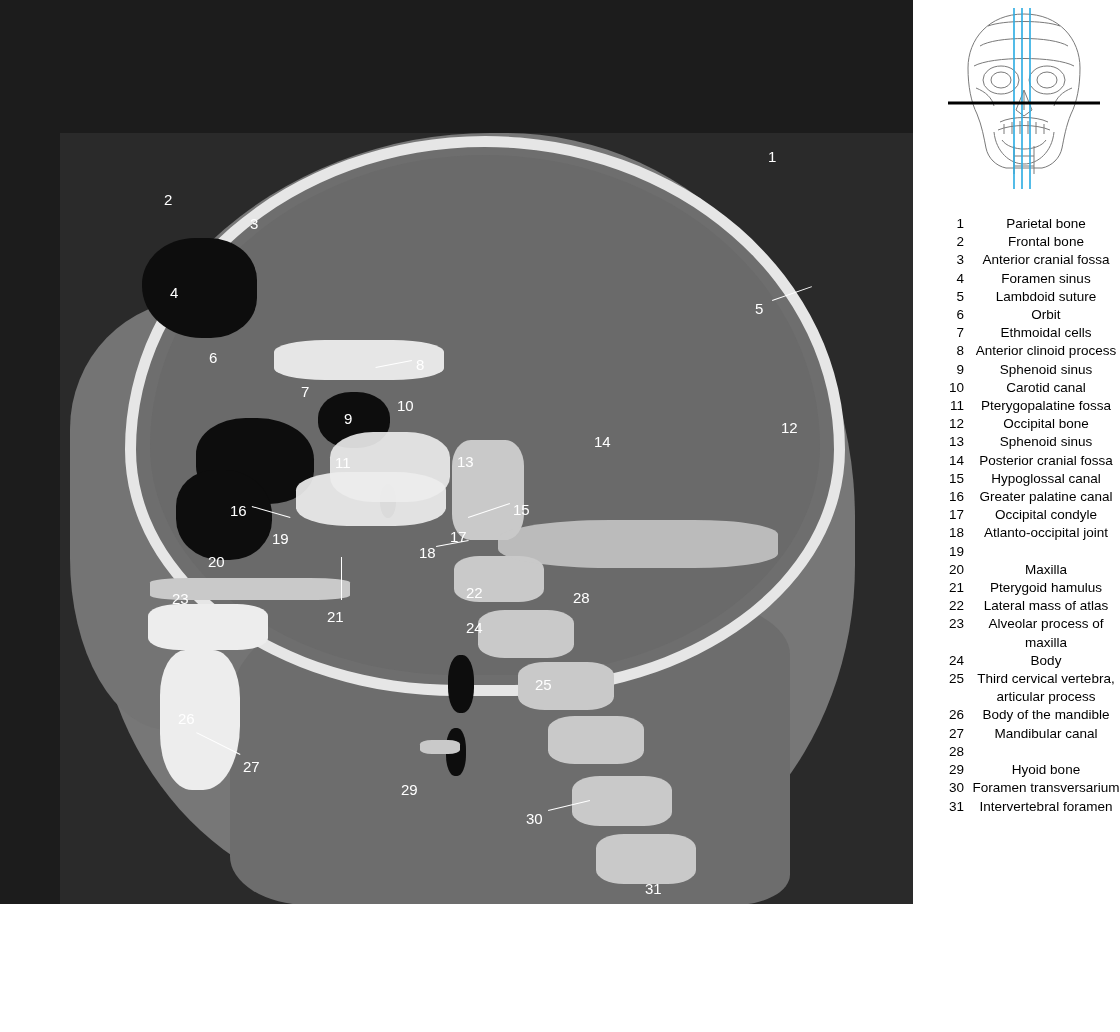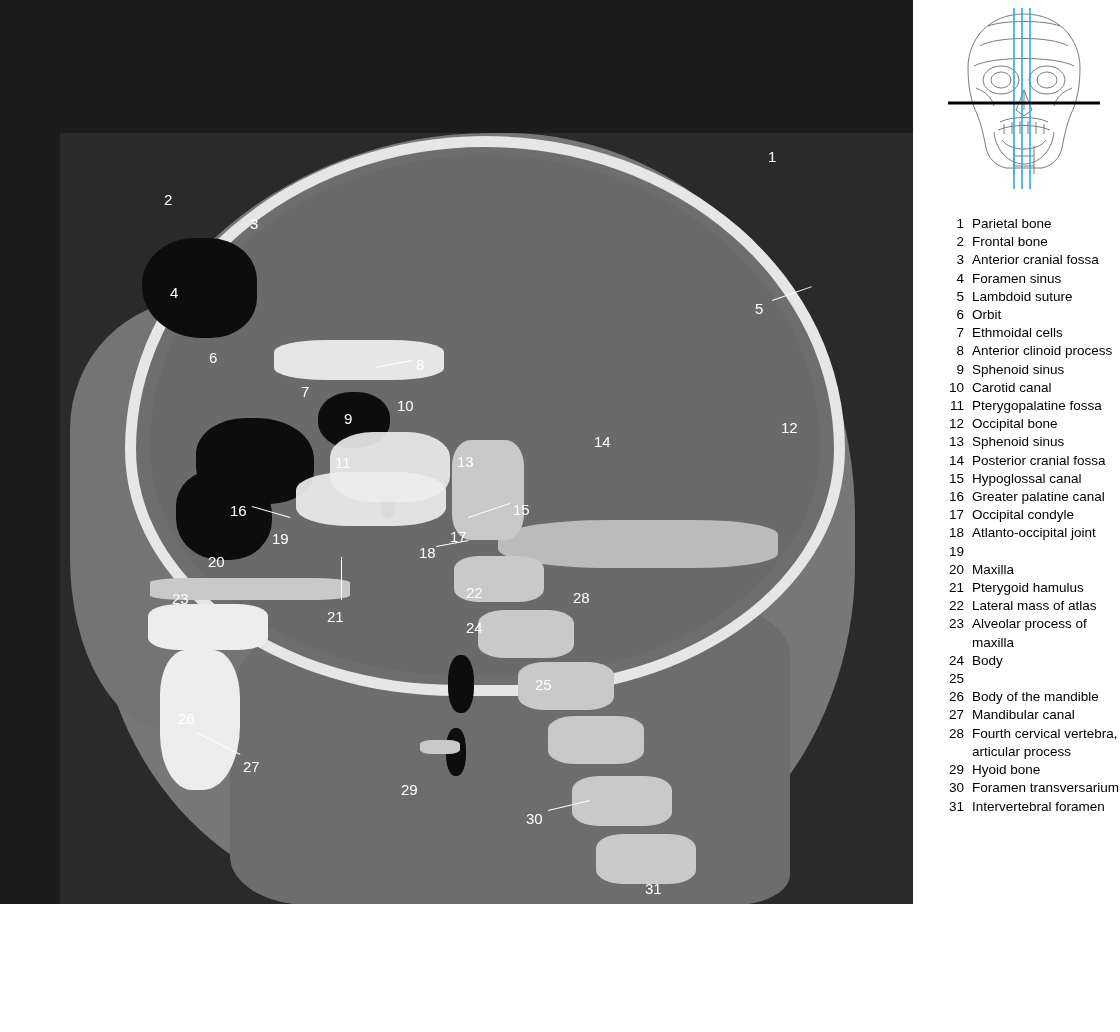--- a/index.html
+++ b/index.html
@@ -139,20 +139,21 @@
   }
   .legend-num {
     width: 20px;
     text-align: right;
     flex: 0 0 20px;
     padding-right: 8px;
     box-sizing: content-box;
   }
   .legend-text {
     flex: 1 1 auto;
+    text-align: center;
   }
 </style>
 </head>
 <body>
 
 <div id="page">
 
   <div id="ct-panel">
 
     <div class="scan-dark-bg"></div>
@@ -367,32 +368,32 @@
       <div class="legend-row">
         <div class="legend-num">23</div>
         <div class="legend-text">Alveolar process of maxilla</div>
       </div>
       <div class="legend-row">
         <div class="legend-num">24</div>
         <div class="legend-text">Body</div>
       </div>
       <div class="legend-row">
         <div class="legend-num">25</div>
+        <div class="legend-text">Third cervical vertebra, articular process</div>
       </div>
       <div class="legend-row">
         <div class="legend-num">26</div>
         <div class="legend-text">Body of the mandible</div>
       </div>
       <div class="legend-row">
         <div class="legend-num">27</div>
         <div class="legend-text">Mandibular canal</div>
       </div>
       <div class="legend-row">
         <div class="legend-num">28</div>
-        <div class="legend-text">Fourth cervical vertebra, articular process</div>
       </div>
       <div class="legend-row">
         <div class="legend-num">29</div>
         <div class="legend-text">Hyoid bone</div>
       </div>
       <div class="legend-row">
         <div class="legend-num">30</div>
         <div class="legend-text">Foramen transversarium</div>
       </div>
       <div class="legend-row">

